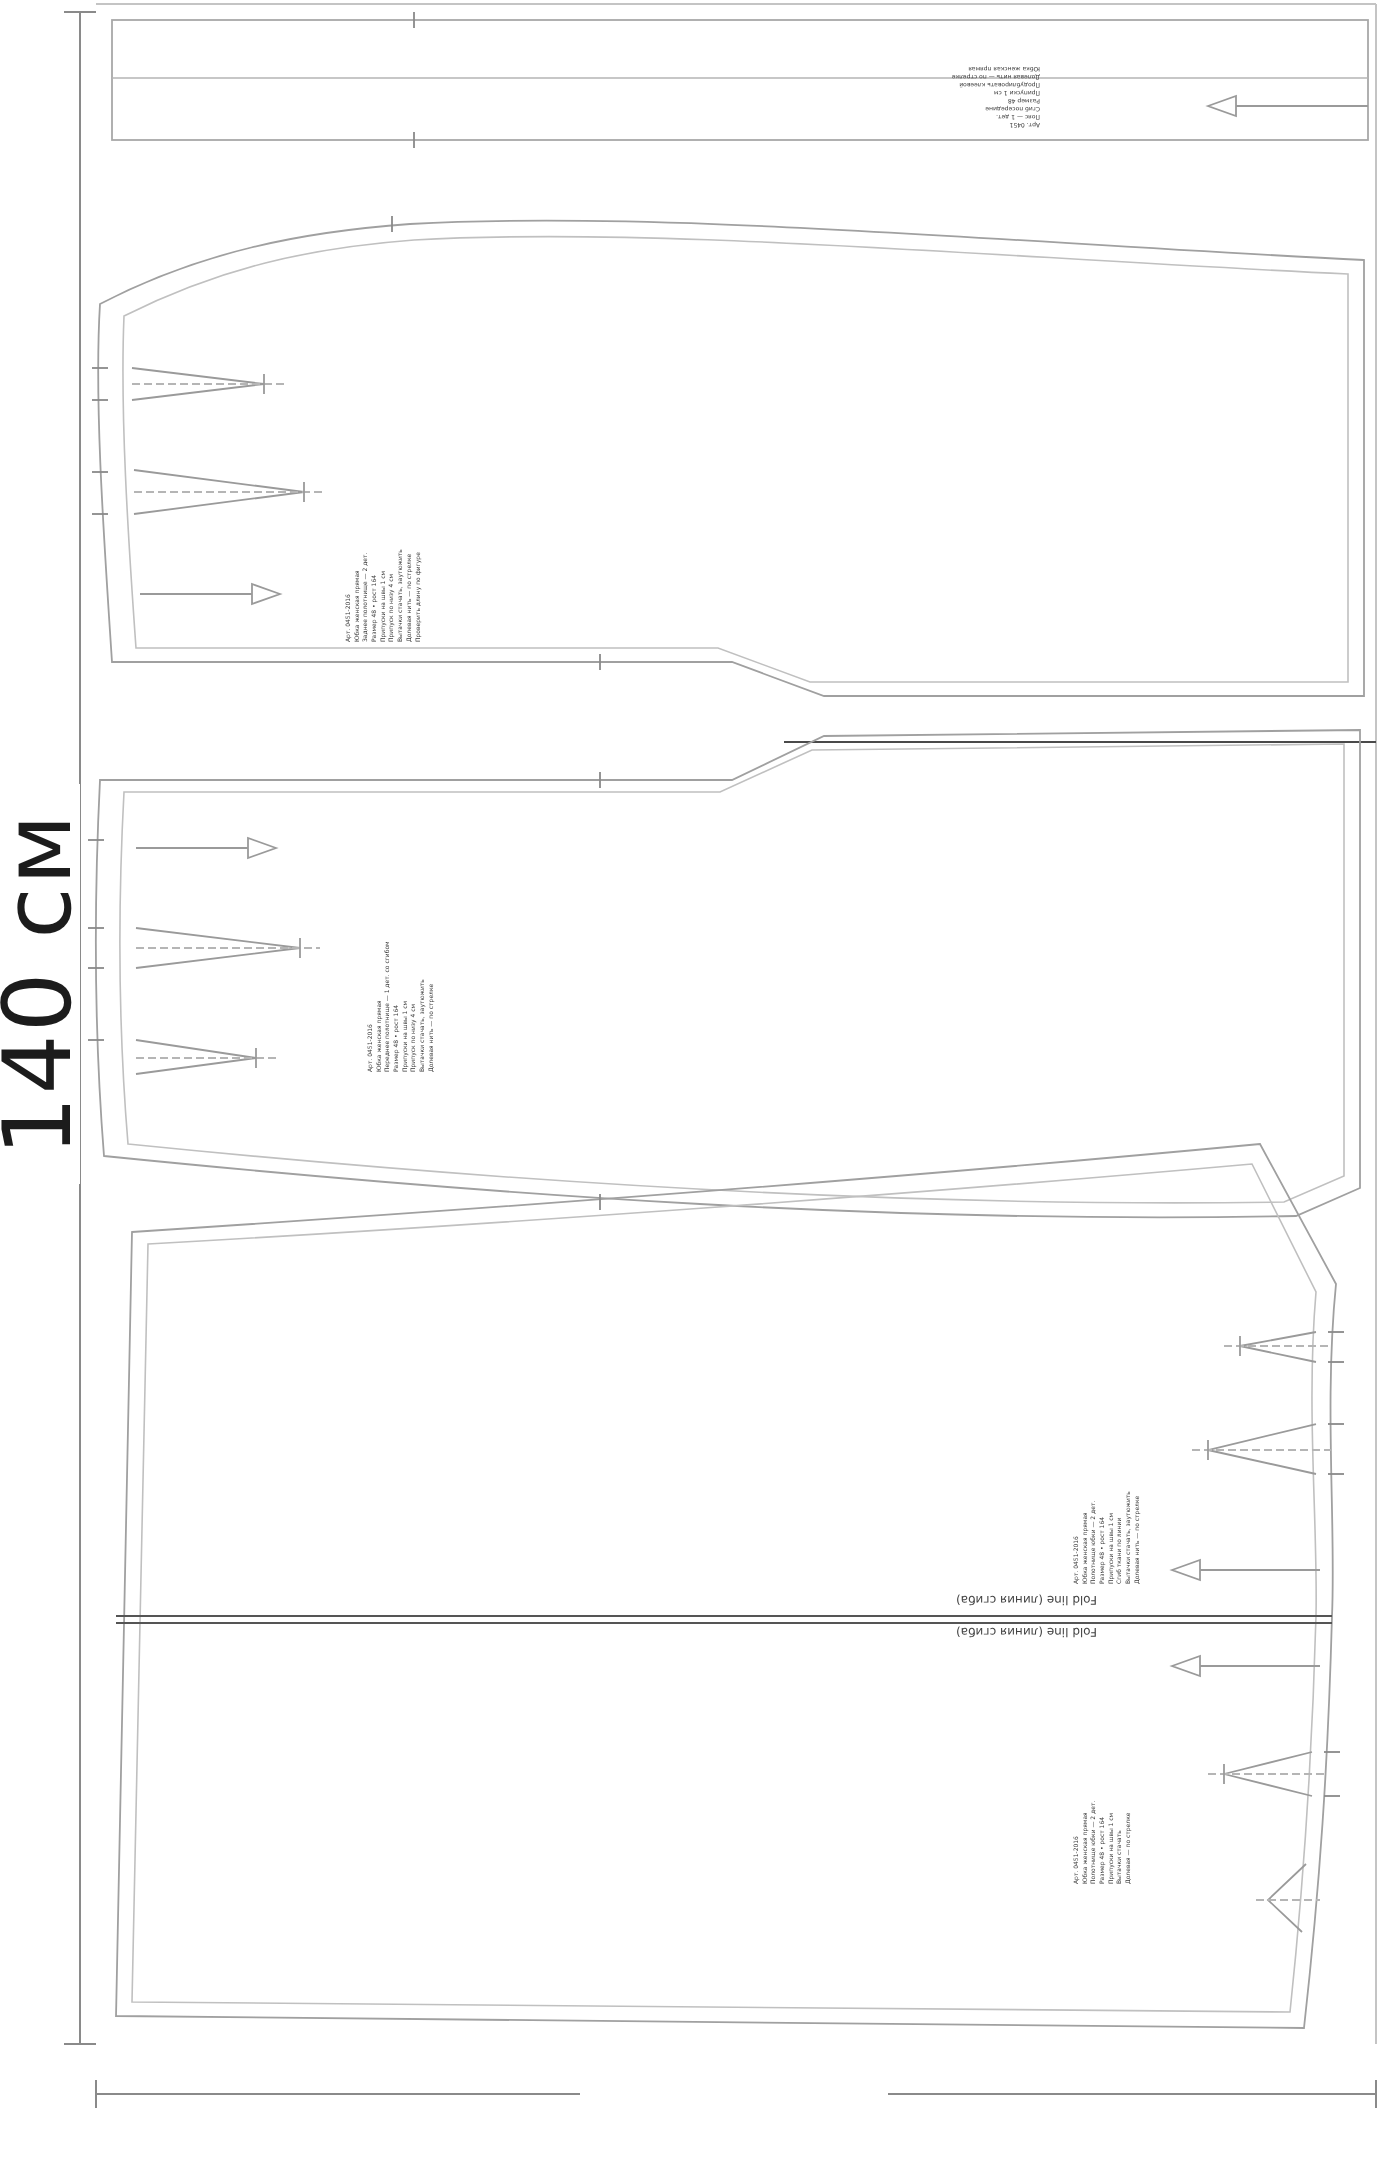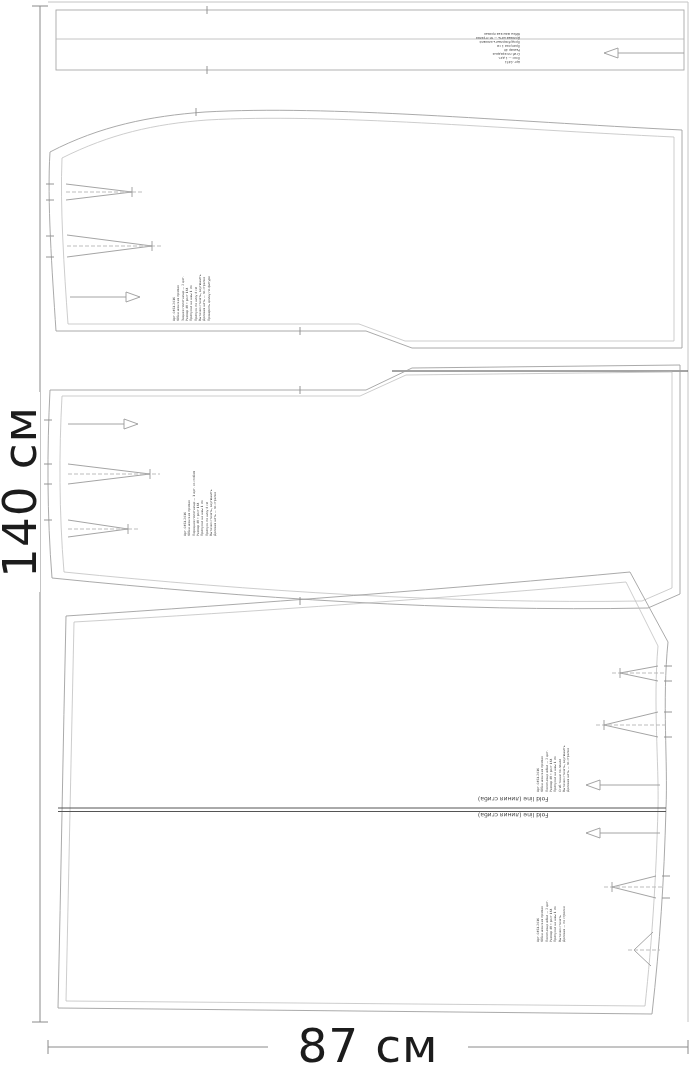--- a/index.html
+++ b/index.html
@@ -146,21 +146,20 @@
     <line x1="664" y1="666" x2="672" y2="666"></line>
     <line x1="664" y1="681" x2="672" y2="681"></line>
     <line x1="664" y1="712" x2="672" y2="712"></line>
     <line x1="664" y1="737" x2="672" y2="737"></line>
     <line x1="662" y1="876" x2="670" y2="876"></line>
     <line x1="662" y1="898" x2="670" y2="898"></line>
   </g>
 </svg>
 
 <div class="dim-label dim-v" style="left:-84px;top:468px;width:200px;height:48px;">140 см</div>
-<div class="dim-label" style="left:268px;top:1018px;width:200px;height:52px;">87 см</div>
 
 <div class="micro-flip" style="left:424px;top:32px;width:96px;">
   <span>Арт. 0451</span>
   <span>Пояс — 1 дет.</span>
   <span>Сгиб посередине</span>
   <span>Размер 48</span>
   <span>Припуски 1 см</span>
   <span>Продублировать клеевой</span>
   <span>Долевая нить — по стрелке</span>
   <span>Юбка женская прямая</span>

